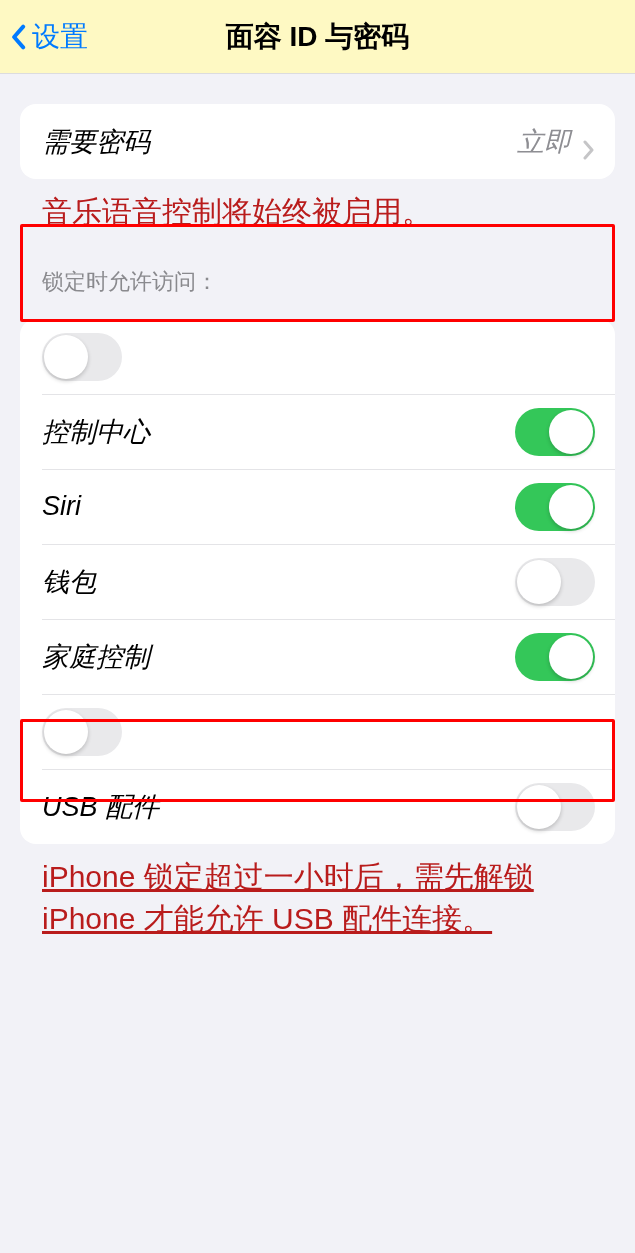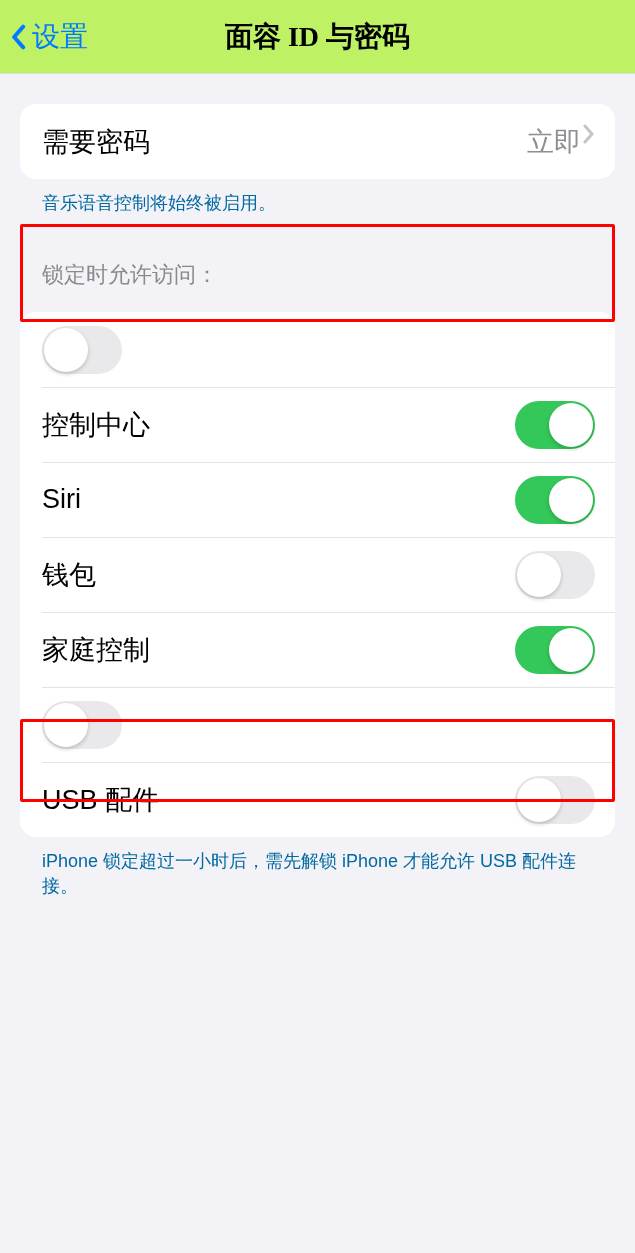--- a/index.html
+++ b/index.html
@@ -5,26 +5,25 @@
     * { margin: 0; padding: 0; box-sizing: border-box; }
     body {
       font-family: -apple-system, BlinkMacSystemFont, "PingFang SC", "Helvetica Neue", sans-serif;
       background: #f2f2f7;
       width: 635px;
       height: 1253px;
       overflow: hidden;
     }
     .nav-bar {
       height: 74px;
-      background: #bef264;
+      background: #fef9c3;
       border-bottom: 1px solid #dcdcde;
       display: flex;
       align-items: center;
       position: relative;
-      font-family: Liberation Serif, serif;
     }
     .back-button {
       display: flex;
       align-items: center;
       padding-left: 8px;
       gap: 4px;
       cursor: pointer;
     }
     .back-chevron {
       width: 20px;
@@ -63,39 +62,40 @@
     .cell-group.third {
       margin-top: 12px;
     }
     .cell {
       min-height: 75px;
       padding: 0 20px 0 22px;
       display: flex;
       align-items: center;
       justify-content: space-between;
       position: relative;
+      font-style: italic;
     }
     .cell + .cell::before {
       content: "";
       position: absolute;
       top: 0;
       left: 22px;
       right: 0;
       height: 1px;
       background: #e4e4e7;
     }
     .cell-label {
       font-size: 27px;
       color: #000;
       font-weight: 400;
     }
     .cell-right {
       display: flex;
-      align-items: flex-start;
-      gap: 2px;
+      align-items: flex-end;
+      gap: 12px;
     }
     .cell-value {
       font-size: 27px;
       color: #8e8e93;
     }
     .chevron-right {
       width: 12px;
       height: 20px;
     }
     .toggle {
@@ -116,30 +116,31 @@
       height: 44px;
       border-radius: 22px;
       background: #fff;
       position: absolute;
       top: 2px;
       box-shadow: 0 2px 4px rgba(0,0,0,0.2);
     }
     .toggle.on .toggle-knob { right: 2px; }
     .toggle.off .toggle-knob { left: 2px; }
     .footer-text {
-      font-size: 18px;
-      color: #0369a1;
+      font-size: 30px;
+      color: #b91c1c;
       padding: 12px 22px 0 22px;
       line-height: 1.4;
+      text-decoration: underline;
     }
     .header-text {
       font-size: 22px;
       color: #8a8a8e;
       padding: 0 22px 10px 22px;
-      margin-top: 44px;
+      margin-top: 34px;
     }
     .highlight-red {
       border: 3px solid #ff0000;
       border-radius: 2px;
       position: absolute;
       pointer-events: none;
       z-index: 10;
     }
     .highlight-1 {
       top: 224px;

